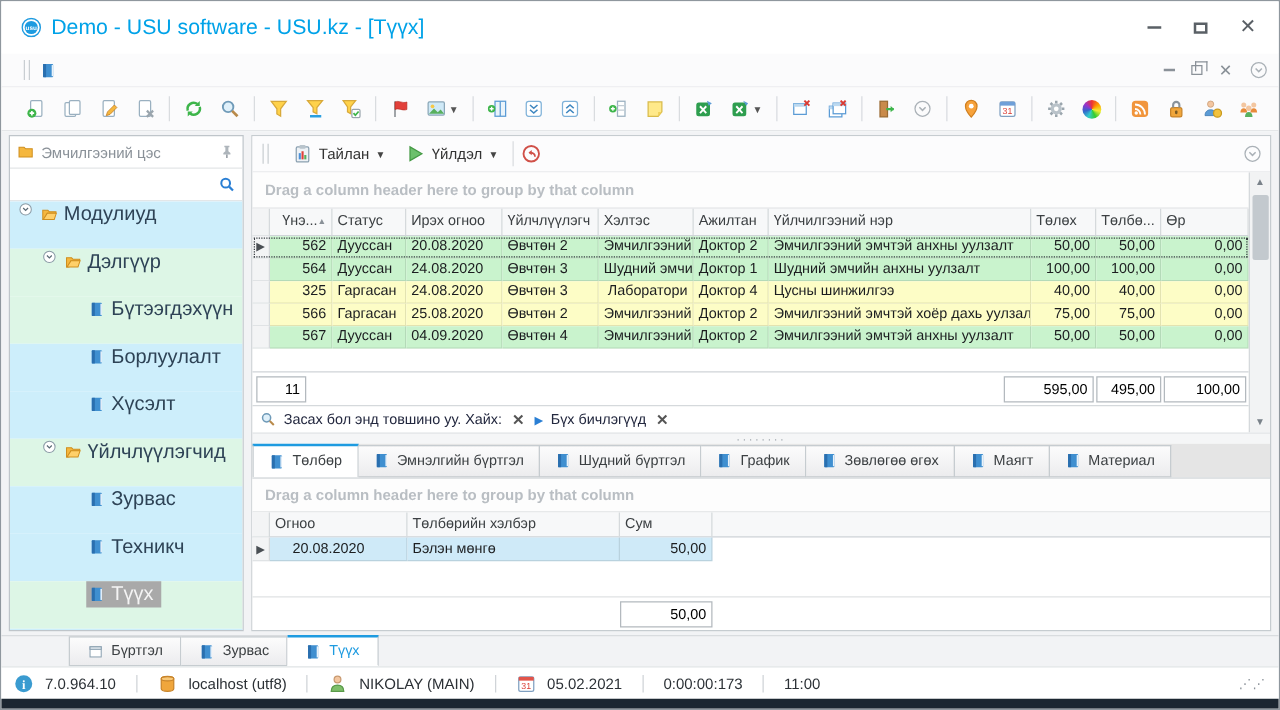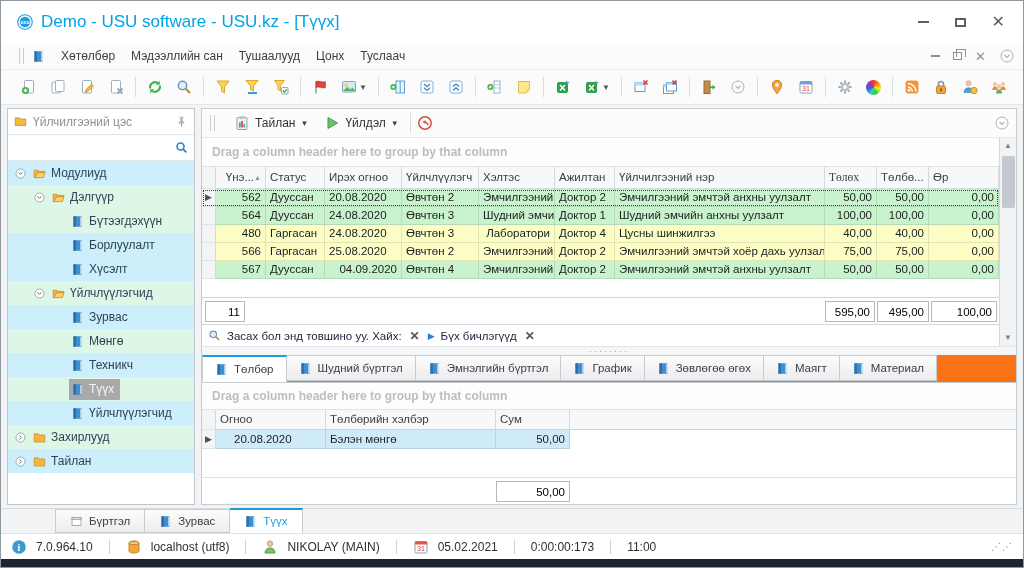--- a/index.html
+++ b/index.html
@@ -37,21 +37,21 @@
   
   .content { flex:1 1 auto; display:flex; padding:3px 6px 3px 6px; background:#f2f3f5; min-height:0; }
 
   
   .sidebar { width:188px; background:#fff; border:1px solid #bfc5ca; display:flex; flex-direction:column; flex:0 0 auto; }
   .sb-head { height:26px; display:flex; align-items:center; padding:0 6px; border-bottom:1px solid #e3e6e8; }
   .sb-title { font-size:12px; color:#8a9198; margin-left:6px; flex:1; white-space:nowrap; overflow:hidden; }
   .sb-search { height:26px; display:flex; align-items:center; border-bottom:1px solid #e3e6e8; padding:0 6px; }
   .sb-search input { flex:1; border:none; outline:none; font-size:12px; height:20px; font-family:inherit; }
   .tree { flex:1; overflow:hidden; }
-  .tree-row { height:24px; display:flex; align-items:center; font-size:12px; color:#2e4356; white-space:nowrap; }
+  .tree-row { height:38px; display:flex; font-size:16px; color:#2e4356; white-space:nowrap; }
   .tree-row.stripe-blue { background:#cdeefb; }
   .tree-row.stripe-green { background:#ddf6e6; }
   .tree-label-wrap { display:flex; align-items:center; gap:5px; height:21px; padding:0 6px 0 2px; }
   .tree-row.selected .tree-label-wrap { background:#a9a9a9; color:#f4f4f4; }
   .vsplit { width:6px; flex:0 0 auto; }
 
   
   .panel { flex:1 1 auto; display:flex; flex-direction:column; background:#fff; border:1px solid #c6ccd0; min-width:0; }
   .grid-toolbar { height:29px; display:flex; align-items:center; padding:0 6px 0 8px; gap:6px; border-bottom:1px solid #e7e9eb; background:#fcfcfd; flex:0 0 auto; }
   .gt-btn { display:flex; align-items:center; gap:5px; font-size:12px; color:#333; padding:3px 5px; border-radius:2px; }
@@ -79,21 +79,21 @@
   .filter-play { color:#2a7fd4; font-size:9px; }
 
   .vscroll { width:17px; flex:0 0 17px; background:#f2f3f4; border-left:1px solid #d5d9dc; display:flex; flex-direction:column; align-items:center; }
   .vs-arrow { width:15px; height:16px; font-size:8px; color:#7a828a; text-align:center; line-height:16px; }
   .vs-thumb { width:13px; height:52px; background:#c3c9ce; border-radius:2px; margin-top:2px; }
   .vs-space { flex:1; }
 
   .hsplitter { height:9px; background:#f5f6f7; border-top:1px solid #e2e5e7; display:flex; align-items:center; justify-content:center; flex:0 0 auto; }
   .hsplit-dots { color:#9aa1a8; font-size:9px; letter-spacing:2px; line-height:6px; }
 
-  .tabs { height:27px; display:flex; align-items:flex-start; background:#f97316; padding-left:0; flex:0 0 auto; }
+  .tabs { height:27px; display:flex; align-items:center; background:#e5e5e5; padding-left:0; flex:0 0 auto; }
   .tab { height:26px; display:flex; align-items:center; gap:6px; padding:0 12px; font-size:11.5px; color:#3c4043; background:linear-gradient(#fcfcfc,#ececee); border:1px solid #c6ccd0; border-left:none; white-space:nowrap; }
   .tab:first-child { border-left:1px solid #c6ccd0; }
   .tab.active { background:#fff; border-top:2px solid #1e9be0; border-bottom:1px solid #fff; height:27px; }
 
   .detail { flex:0 0 auto; height:122px; border-top:1px solid #c6ccd0; display:flex; flex-direction:column; background:#fff; }
   .detail .groupbar { height:27px; line-height:27px; }
   .detail-hdr { display:flex; height:20px; background:#f7f8f9; border-bottom:1px solid #cfd4d8; flex:0 0 auto; }
   .detail-row { display:flex; height:19px; flex:0 0 auto; }
   .detail-gap { flex:1; }
   .detail-footer { height:27px; display:flex; align-items:center; border-top:1px solid #dfe2e4; flex:0 0 auto; }
@@ -139,27 +139,20 @@
 
   <div class="menubar">
     <span class="grip"></span>
     <span class="ico ico-13 menu-icon">
       <svg viewBox="0 0 16 16">
           <rect x="3" y="1.5" width="10" height="13" rx="1" fill="#3f8fd0"></rect>
           <rect x="3" y="1.5" width="3" height="13" fill="#2a6faf"></rect>
           <rect x="11.5" y="2.5" width="1.5" height="11" fill="#e8f2fa"></rect>
         </svg>
     </span>
-    <nav id="menu-items" style="display:flex;">
-        <span class="menu-item">Хөтөлбөр</span>
-        <span class="menu-item">Мэдээллийн сан</span>
-        <span class="menu-item">Тушаалууд</span>
-        <span class="menu-item">Цонх</span>
-        <span class="menu-item">Туслаач</span>
-      </nav>
     <div class="mdi-controls">
       <span class="mdi-min"></span>
       <span class="mdi-restore"></span>
       <span class="mdi-close">✕</span>
       <span class="ico">
         <svg viewBox="0 0 16 16">
             <circle cx="8" cy="8" r="6" fill="none" stroke="#aab1b7"></circle>
             <path d="M5.5 6.8L8 9.3l2.5-2.5" stroke="#aab1b7" fill="none" stroke-width="1.2"></path>
           </svg>
       </span>
@@ -453,21 +446,21 @@
 
   <div class="content">
 
     <aside class="sidebar">
       <div class="sb-head">
         <span class="ico ico-13">
           <svg viewBox="0 0 16 16">
               <path d="M1.5 3.5h5l1.5 1.5h6.5v8H1.5z" fill="#f5b73e" stroke="#cf8f1f"></path>
             </svg>
         </span>
-        <span class="sb-title">Үйлчилгээний цэс</span>
+        <span class="sb-title">Эмчилгээний цэс</span>
         <span class="ico ico-13">
           <svg viewBox="0 0 16 16">
               <path d="M5.5 2h5v1.5h-1v4l2 1.5v1.5H4.5V9l2-1.5v-4h-1z" fill="#aeb5bb"></path>
               <line x1="8" y1="10.5" x2="8" y2="14" stroke="#8a9198" stroke-width="1.4"></line>
             </svg>
         </span>
       </div>
       <div class="sb-search">
         <input type="text" placeholder="" style="">
         <span class="ico ico-13">
@@ -579,34 +572,20 @@
             <span style="width: 17px; flex: 0 0 auto;"></span>
             <span class="tree-label-wrap">
               <span class="ico ico-13">
                 <svg viewBox="0 0 16 16">
                   <rect x="3" y="1.5" width="10" height="13" rx="1" fill="#3f8fd0"></rect>
                   <rect x="3" y="1.5" width="3" height="13" fill="#2a6faf"></rect>
                   <rect x="11.5" y="2.5" width="1.5" height="11" fill="#e8f2fa"></rect>
                 </svg>
               </span>
               <span>Зурвас</span>
-            </span>
-          </div>
-          <div class="tree-row stripe-green">
-            <span style="width: 44px; flex: 0 0 auto;"></span>
-            <span style="width: 17px; flex: 0 0 auto;"></span>
-            <span class="tree-label-wrap">
-              <span class="ico ico-13">
-                <svg viewBox="0 0 16 16">
-                  <rect x="3" y="1.5" width="10" height="13" rx="1" fill="#3f8fd0"></rect>
-                  <rect x="3" y="1.5" width="3" height="13" fill="#2a6faf"></rect>
-                  <rect x="11.5" y="2.5" width="1.5" height="11" fill="#e8f2fa"></rect>
-                </svg>
-              </span>
-              <span>Мөнгө</span>
             </span>
           </div>
           <div class="tree-row stripe-blue">
             <span style="width: 44px; flex: 0 0 auto;"></span>
             <span style="width: 17px; flex: 0 0 auto;"></span>
             <span class="tree-label-wrap">
               <span class="ico ico-13">
                 <svg viewBox="0 0 16 16">
                   <rect x="3" y="1.5" width="10" height="13" rx="1" fill="#3f8fd0"></rect>
                   <rect x="3" y="1.5" width="3" height="13" fill="#2a6faf"></rect>
@@ -745,21 +724,21 @@
               </span>
               <span class="hdr-cell" style="width: 76px; flex: 0 0 76px;">
                 <span>Хэлтэс</span>
               </span>
               <span class="hdr-cell" style="width: 60px; flex: 0 0 60px;">
                 <span>Ажилтан</span>
               </span>
               <span class="hdr-cell" style="width: 210px; flex: 0 0 210px;">
                 <span>Үйлчилгээний нэр</span>
               </span>
-              <span class="hdr-cell" style="width: 52px; flex: 0 0 52px; font-family: Liberation Serif, serif;">
+              <span class="hdr-cell" style="width: 52px; flex: 0 0 52px;">
                 <span>Төлөх</span>
               </span>
               <span class="hdr-cell" style="width: 52px; flex: 0 0 52px;">
                 <span>Төлбө...</span>
               </span>
               <span class="hdr-cell" style="flex: 1 1 auto;">
                 <span>Өр</span>
               </span>
             </div>
           <div id="main-grid-rows">
@@ -784,21 +763,21 @@
                 <span class="grid-cell bg-green" style="width: 77px; flex: 0 0 77px;">Өвчтөн 3</span>
                 <span class="grid-cell bg-green" style="width: 76px; flex: 0 0 76px;">Шудний эмчилгээ</span>
                 <span class="grid-cell bg-green" style="width: 60px; flex: 0 0 60px;">Доктор 1</span>
                 <span class="grid-cell bg-green" style="width: 210px; flex: 0 0 210px;">Шудний эмчийн анхны уулзалт</span>
                 <span class="grid-cell bg-green num" style="width: 52px; flex: 0 0 52px;">100,00</span>
                 <span class="grid-cell bg-green num" style="width: 52px; flex: 0 0 52px;">100,00</span>
                 <span class="grid-cell bg-green num" style="flex: 1 1 auto;">0,00</span>
               </div>
               <div class="grid-row">
                 <span class="row-ind"></span>
-                <span class="grid-cell bg-yellow num" style="width: 50px; flex: 0 0 50px;">480</span>
+                <span class="grid-cell bg-yellow num" style="width: 50px; flex: 0 0 50px;">325</span>
                 <span class="grid-cell bg-yellow" style="width: 59px; flex: 0 0 59px;">Гаргасан</span>
                 <span class="grid-cell bg-yellow" style="width: 77px; flex: 0 0 77px;">24.08.2020</span>
                 <span class="grid-cell bg-yellow" style="width: 77px; flex: 0 0 77px;">Өвчтөн 3</span>
                 <span class="grid-cell bg-yellow" style="width: 76px; flex: 0 0 76px; text-align: right;">Лаборатори</span>
                 <span class="grid-cell bg-yellow" style="width: 60px; flex: 0 0 60px;">Доктор 4</span>
                 <span class="grid-cell bg-yellow" style="width: 210px; flex: 0 0 210px;">Цусны шинжилгээ</span>
                 <span class="grid-cell bg-yellow num" style="width: 52px; flex: 0 0 52px;">40,00</span>
                 <span class="grid-cell bg-yellow num" style="width: 52px; flex: 0 0 52px;">40,00</span>
                 <span class="grid-cell bg-yellow num" style="flex: 1 1 auto;">0,00</span>
               </div>
@@ -812,35 +791,35 @@
                 <span class="grid-cell bg-yellow" style="width: 60px; flex: 0 0 60px;">Доктор 2</span>
                 <span class="grid-cell bg-yellow" style="width: 210px; flex: 0 0 210px;">Эмчилгээний эмчтэй хоёр дахь уулзалт</span>
                 <span class="grid-cell bg-yellow num" style="width: 52px; flex: 0 0 52px;">75,00</span>
                 <span class="grid-cell bg-yellow num" style="width: 52px; flex: 0 0 52px;">75,00</span>
                 <span class="grid-cell bg-yellow num" style="flex: 1 1 auto;">0,00</span>
               </div>
               <div class="grid-row">
                 <span class="row-ind"></span>
                 <span class="grid-cell bg-green num" style="width: 50px; flex: 0 0 50px;">567</span>
                 <span class="grid-cell bg-green" style="width: 59px; flex: 0 0 59px;">Дууссан</span>
-                <span class="grid-cell bg-green" style="width: 77px; flex: 0 0 77px; text-align: right;">04.09.2020</span>
+                <span class="grid-cell bg-green" style="width: 77px; flex: 0 0 77px;">04.09.2020</span>
                 <span class="grid-cell bg-green" style="width: 77px; flex: 0 0 77px;">Өвчтөн 4</span>
                 <span class="grid-cell bg-green" style="width: 76px; flex: 0 0 76px;">Эмчилгээний эмч</span>
                 <span class="grid-cell bg-green" style="width: 60px; flex: 0 0 60px;">Доктор 2</span>
                 <span class="grid-cell bg-green" style="width: 210px; flex: 0 0 210px;">Эмчилгээний эмчтэй анхны уулзалт</span>
                 <span class="grid-cell bg-green num" style="width: 52px; flex: 0 0 52px;">50,00</span>
                 <span class="grid-cell bg-green num" style="width: 52px; flex: 0 0 52px;">50,00</span>
                 <span class="grid-cell bg-green num" style="flex: 1 1 auto;">0,00</span>
               </div>
             </div>
           <div class="grid-filler"></div>
           <div class="grid-footer" id="main-grid-footer">
               <span class="foot-box num" style="width: 40px; margin-left: 3px;">11</span>
               <span style="flex: 1 1 0%;"></span>
-              <span class="foot-box num" style="width: 50px; margin-right: 2px; margin-left: 11px;">595,00</span>
+              <span class="foot-box num" style="width: 72px; margin-right: 2px; margin-left: 11px;">595,00</span>
               <span class="foot-box num" style="width: 52px; margin-right: 2px;">495,00</span>
               <span class="foot-box num" style="width: 66px; margin-right: 2px;">100,00</span>
             </div>
           <div class="filterbar">
             <span class="ico ico-13">
               <svg viewBox="0 0 16 16">
                   <circle cx="6.5" cy="6.5" r="4" fill="#dff0fa" stroke="#6f9ab8" stroke-width="1.5"></circle>
                   <line x1="9.6" y1="9.6" x2="13.6" y2="13.6" stroke="#b98a4a" stroke-width="2"></line>
                 </svg>
             </span>
@@ -875,31 +854,31 @@
             <span>Төлбөр</span>
           </span>
           <span class="tab">
             <span class="ico ico-13">
               <svg viewBox="0 0 16 16">
                 <rect x="3" y="1.5" width="10" height="13" rx="1" fill="#3f8fd0"></rect>
                 <rect x="3" y="1.5" width="3" height="13" fill="#2a6faf"></rect>
                 <rect x="11.5" y="2.5" width="1.5" height="11" fill="#e8f2fa"></rect>
               </svg>
             </span>
-            <span>Шудний бүртгэл</span>
+            <span>Эмнэлгийн бүртгэл</span>
           </span>
           <span class="tab">
             <span class="ico ico-13">
               <svg viewBox="0 0 16 16">
                 <rect x="3" y="1.5" width="10" height="13" rx="1" fill="#3f8fd0"></rect>
                 <rect x="3" y="1.5" width="3" height="13" fill="#2a6faf"></rect>
                 <rect x="11.5" y="2.5" width="1.5" height="11" fill="#e8f2fa"></rect>
               </svg>
             </span>
-            <span>Эмнэлгийн бүртгэл</span>
+            <span>Шудний бүртгэл</span>
           </span>
           <span class="tab">
             <span class="ico ico-13">
               <svg viewBox="0 0 16 16">
                 <rect x="3" y="1.5" width="10" height="13" rx="1" fill="#3f8fd0"></rect>
                 <rect x="3" y="1.5" width="3" height="13" fill="#2a6faf"></rect>
                 <rect x="11.5" y="2.5" width="1.5" height="11" fill="#e8f2fa"></rect>
               </svg>
             </span>
             <span>График</span>

